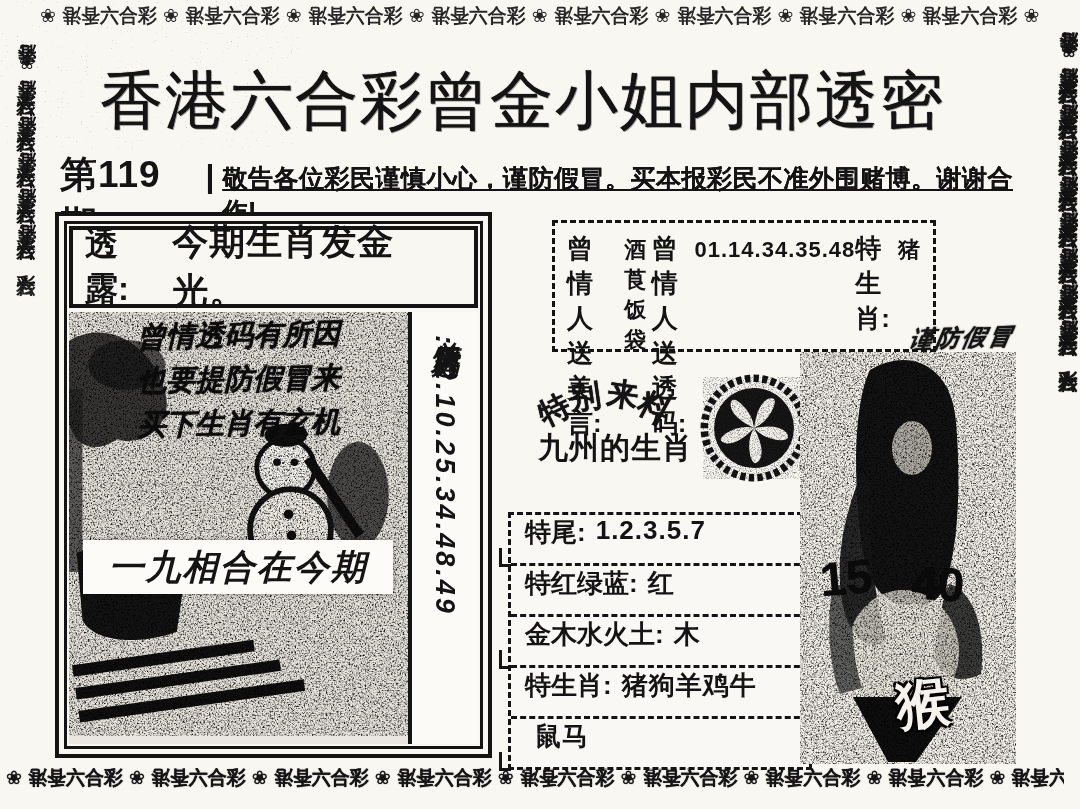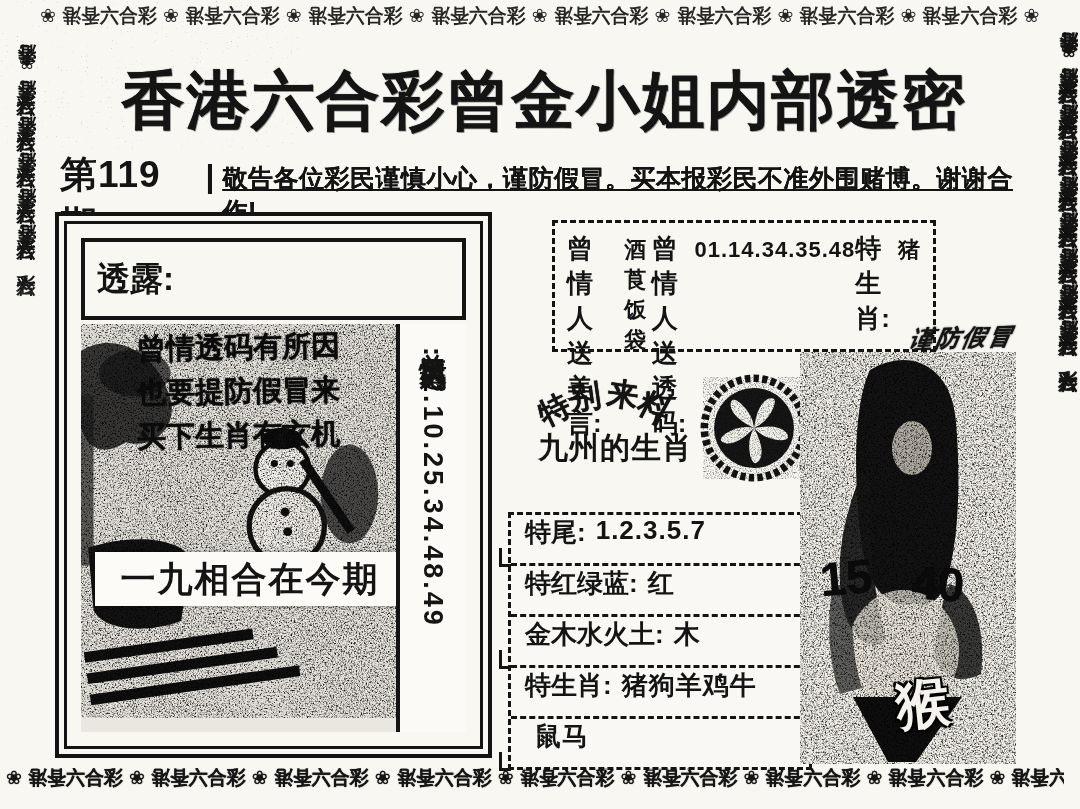--- a/index.html
+++ b/index.html
@@ -19,38 +19,38 @@
   .border-h .bf{margin:0 6px;}
   .border-v .bf{margin:7px 0;}
   #border-top{left:34px;top:6px;width:1010px;height:32px;opacity:.92;}
   #border-bottom{left:0;top:768px;width:1064px;height:36px;text-shadow:0 0 1px #000;}
   #border-left{left:2px;top:44px;width:34px;height:430px;
     -webkit-mask-image:linear-gradient(to bottom,#000 55%,transparent 100%);
     mask-image:linear-gradient(to bottom,#000 55%,transparent 100%);}
   #border-right{left:1044px;top:32px;width:34px;height:745px;text-shadow:0 0 1px #000;}
 
   
-  #title{position:absolute;left:109px;top:58px;width:870px;height:92px;
-    font-size:63px;font-weight:700;text-align:center;letter-spacing:2px;
+  #title{position:absolute;left:100px;top:58px;width:870px;height:92px;
+    font-size:63px;font-weight:400;text-align:left;letter-spacing:2px;
     text-shadow:0 0 1px #000, 1px 1px 0 rgba(0,0,0,.35);}
   #notice{position:absolute;left:60px;top:150px;width:980px;display:flex;align-items:baseline;gap:8px;}
   #notice .issue{font-size:37px;font-weight:900;letter-spacing:1px;}
   #notice .divider{font-size:32px;font-weight:900;}
   #notice .text{font-size:25px;font-weight:700;letter-spacing:0.5px;text-shadow:0 0 .5px #000;text-decoration:underline;}
 
   
   #left-box{position:absolute;left:55px;top:212px;width:437px;height:546px;
     border:4px solid #141414;background:#f8f7f2;
     box-shadow:inset 0 0 0 5px #f8f7f2, inset 0 0 0 8px #141414;
-    padding:22px;box-sizing:border-box;display:flex;flex-direction:column;}
+    padding:10px;box-sizing:border-box;display:flex;flex-direction:column;}
   #reveal-box{border:4px solid #141414;height:74px;flex:0 0 auto;
     display:flex;align-items:center;padding:0 12px;gap:12px;}
   #reveal-box .lab{font-size:33px;font-weight:900;}
   #reveal-box .txt{font-size:36px;font-weight:900;letter-spacing:1px;}
-  #left-content{flex:1;display:flex;min-height:0;margin-top:4px;}
+  #left-content{flex:1;display:flex;min-height:0;margin-top:4px;font-style:italic;}
   #photo{flex:1;position:relative;overflow:hidden;background:#eae7e0;}
   #photo svg.art{position:absolute;inset:0;}
   .photo-line{position:relative;z-index:2;text-align:center;
     font-size:29px;font-weight:900;line-height:42px;color:#0b0b0b;
     text-shadow:0 0 1.5px #000;transform:rotate(-1deg);margin-top:2px;}
   .photo-line:first-child{margin-top:14px;}
   #photo-caption{position:absolute;z-index:3;left:14px;top:228px;width:310px;height:54px;
     background:#fcfbf8;display:flex;align-items:center;justify-content:center;
     font-size:35px;font-weight:900;letter-spacing:2px;box-shadow:0 0 4px rgba(0,0,0,.4);}
   #vstrip{width:66px;border-left:4px solid #141414;background:#fbfaf6;
@@ -139,20 +139,21 @@
 
   <div id="notice">
     <span class="issue">第119期</span>
     <span class="divider">|</span>
     <span class="text">敬告各位彩民谨慎小心，谨防假冒。买本报彩民不准外围赌博。谢谢合作!</span>
   </div>
 
   <div id="left-box">
     <div id="reveal-box">
       <span class="lab">透露:</span>
+      <span class="txt">今期生肖发金光。</span>
     </div>
     <div id="left-content">
       <div id="photo">
         <svg class="art" viewBox="0 0 352 440" preserveAspectRatio="none">
           <rect width="352" height="440" fill="#e7e4dd"></rect>
           <path d="M0,30 C40,6 85,35 98,78 C112,112 82,142 50,132 C20,152 0,132 0,108 Z" fill="#1a1a1a" opacity="0.85"></path>
           <ellipse cx="60" cy="55" rx="40" ry="26" fill="#151515" opacity="0.7"></ellipse>
           <rect x="0" y="80" width="14" height="190" fill="#222" opacity="0.7"></rect>
           <path d="M8,250 C60,233 112,240 122,262 L112,332 C70,347 25,342 14,320 Z" fill="#141414"></path>
           <ellipse cx="300" cy="190" rx="32" ry="55" fill="#181818" opacity="0.75"></ellipse>

